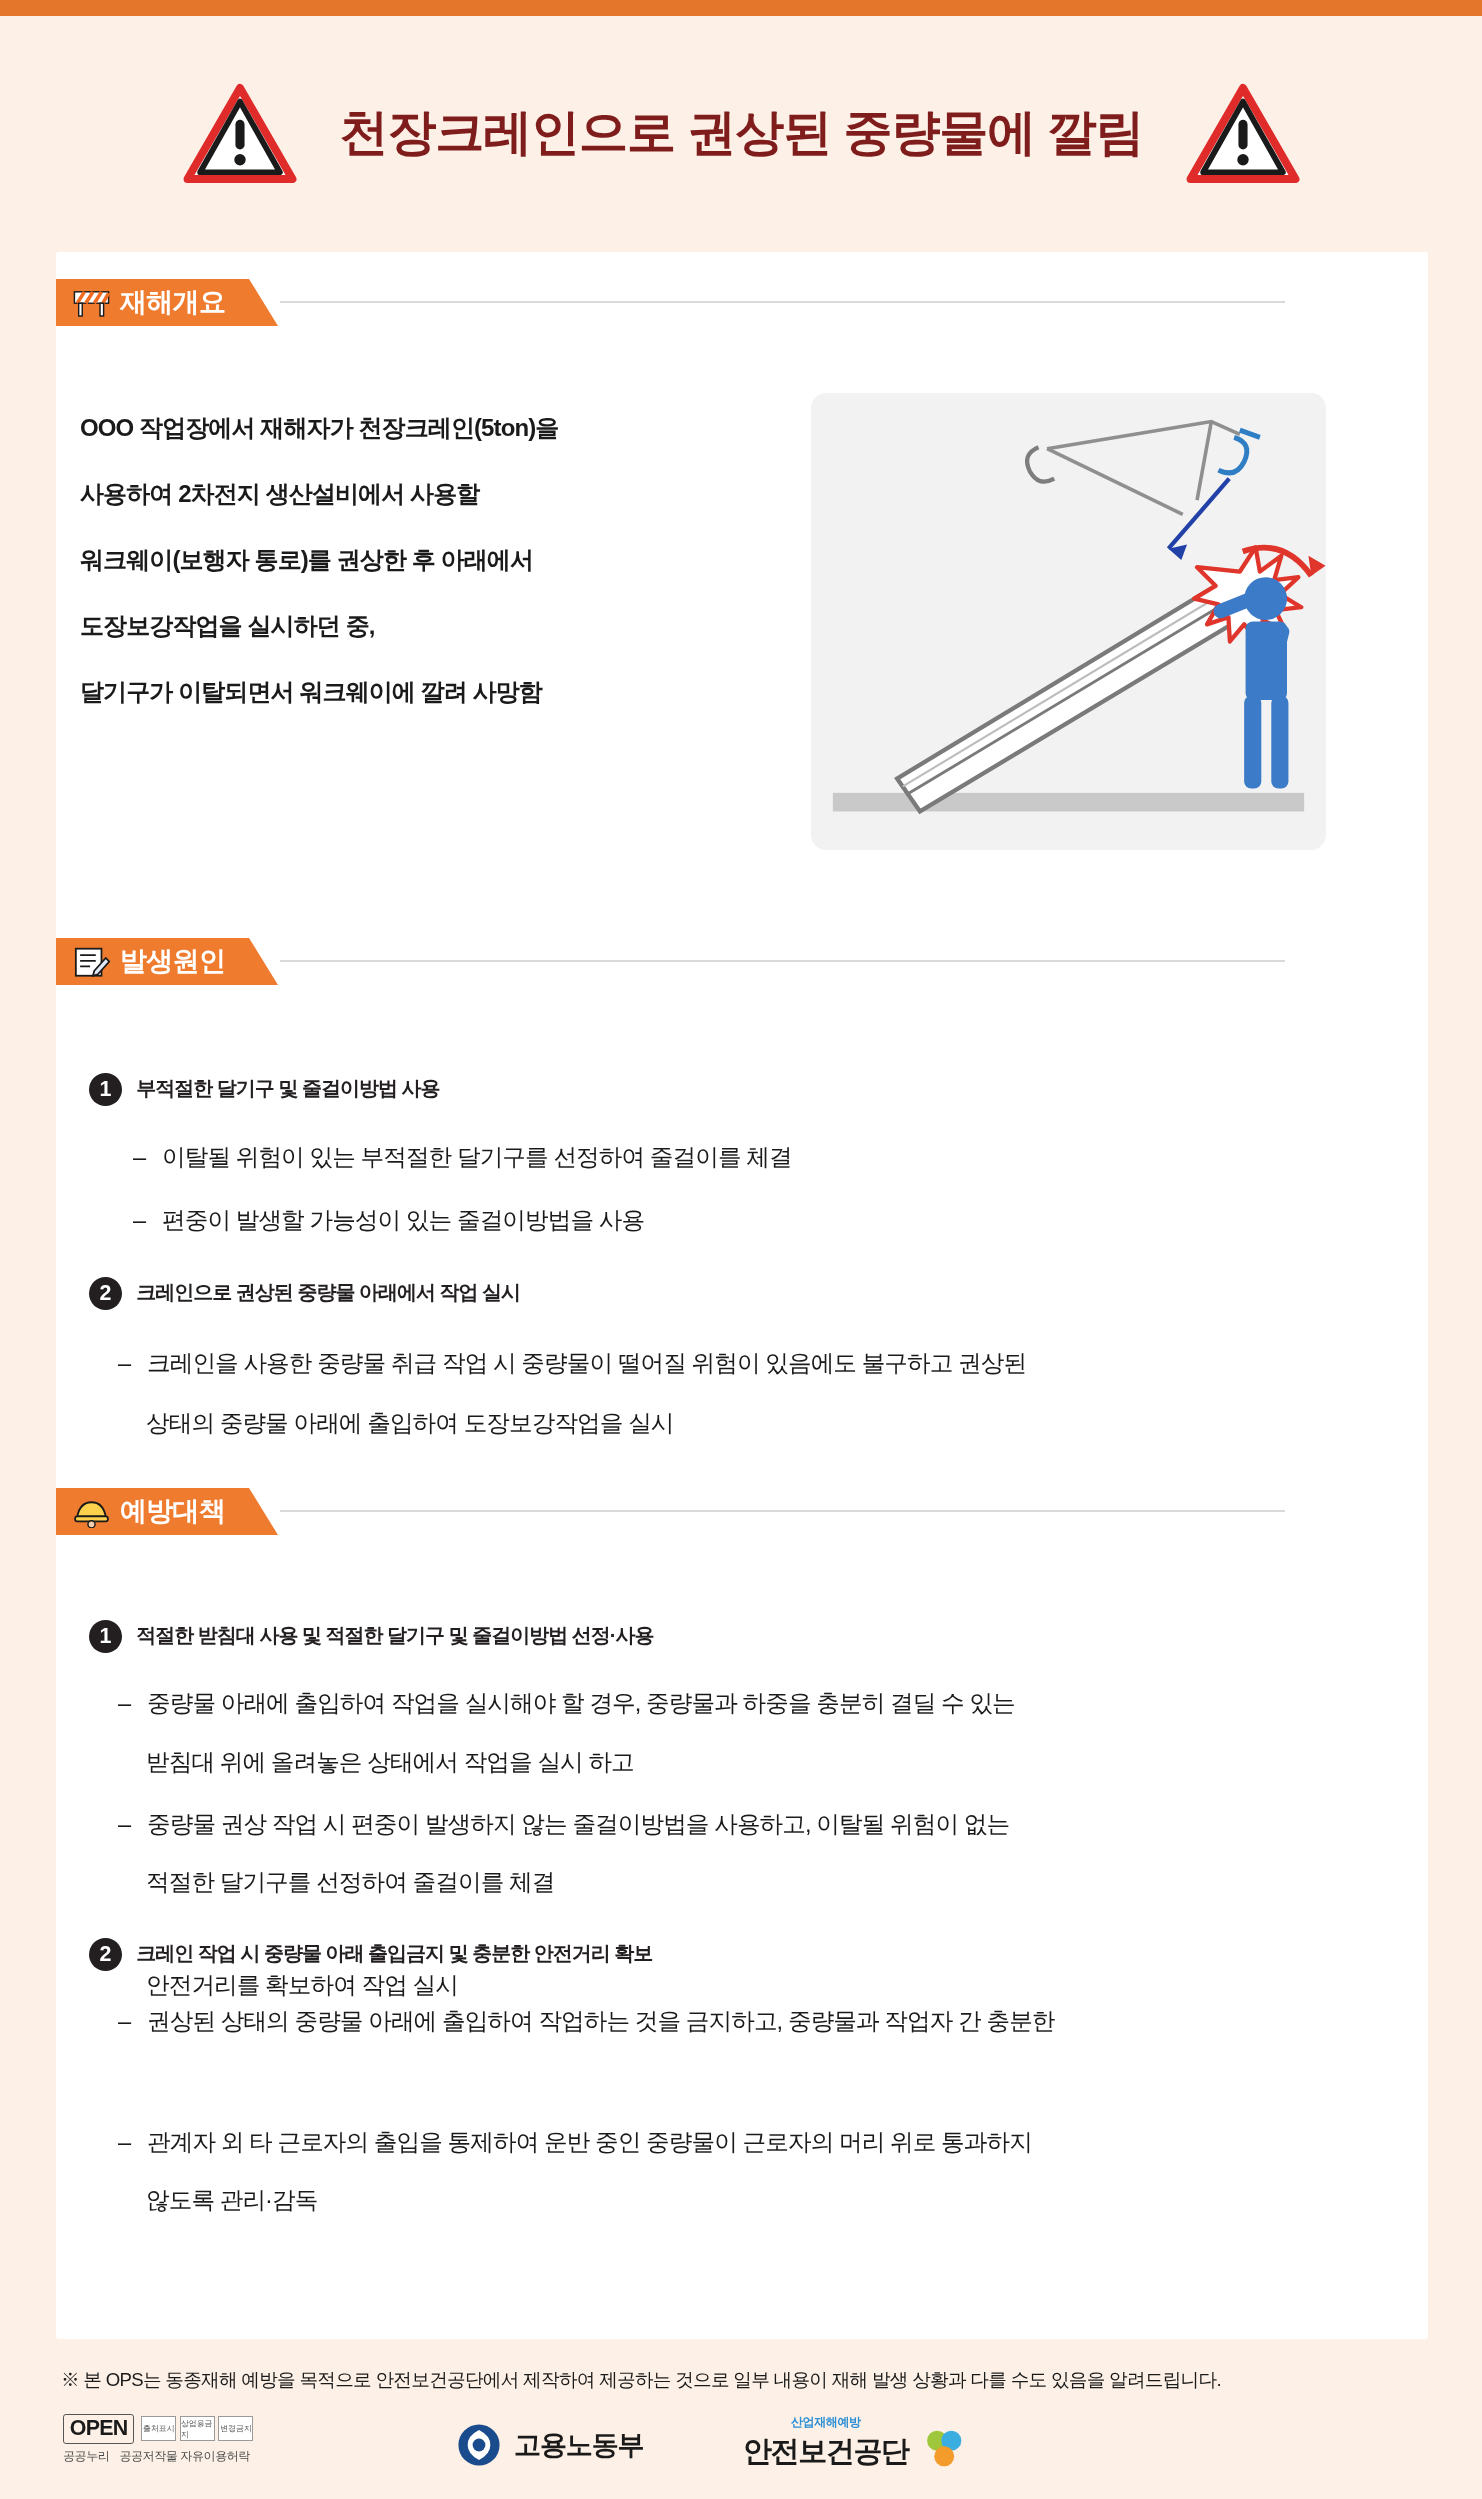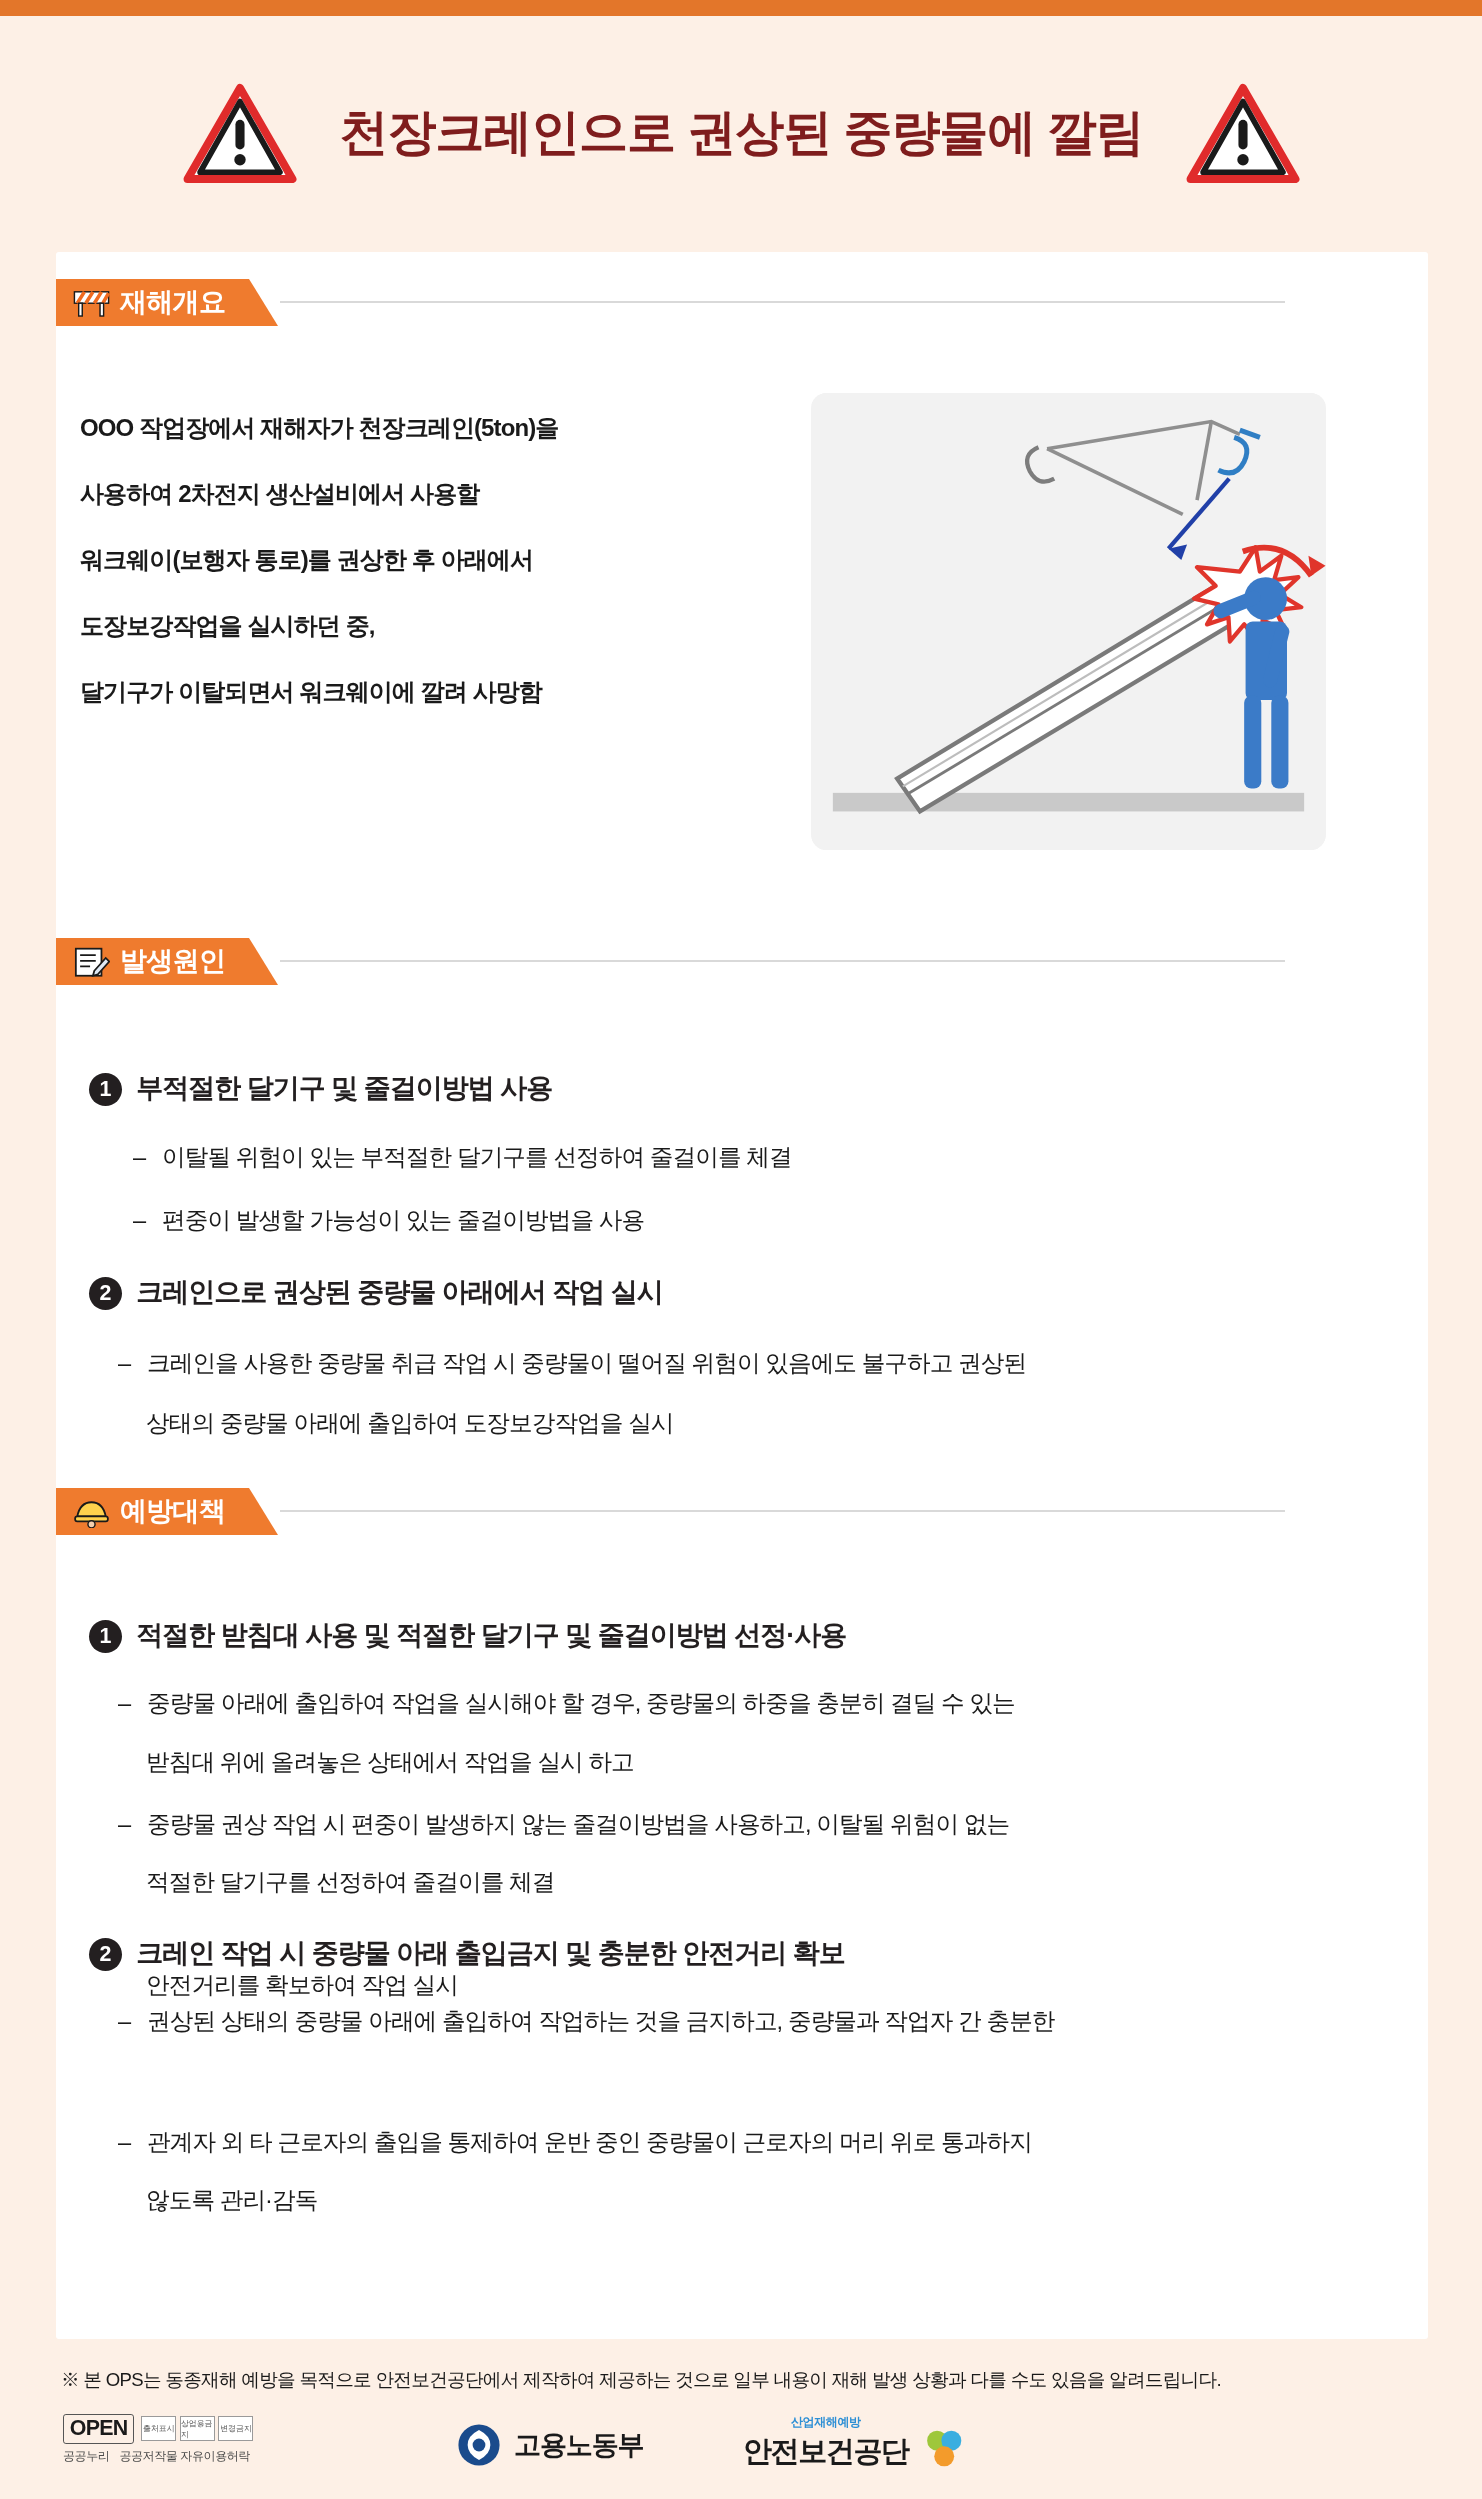--- a/index.html
+++ b/index.html
@@ -154,21 +154,21 @@
     color: #fff;
     font-size: 21.4px;
     font-weight: bold;
     display: flex;
     align-items: center;
     justify-content: center;
     flex: 0 0 auto;
     margin-top: 2.9px;
   }
   .num-title {
-    font-size: 27px;
+    font-size: 20px;
     font-weight: bold;
     letter-spacing: -1px;
     margin-left: 14.3px;
     line-height: 37px;
     white-space: nowrap;
   }
   .dash-item {
     position: absolute;
     font-size: 23.6px;
     letter-spacing: -0.9px;
@@ -416,21 +416,21 @@
     </div>
     <div class="rule"></div>
   </div>
 
   <div class="num-item" style="left:89px; top:1601px;">
     <div class="num-badge">1</div>
     <div class="num-title">적절한 받침대 사용 및 적절한 달기구 및 줄걸이방법 선정·사용</div>
   </div>
   <div class="dash-item" style="left:118px; top:1661px; width:1215px;">
     <span class="dash">–</span>
-    <span class="txt">중량물 아래에 출입하여 작업을 실시해야 할 경우, 중량물의 하중을 충분히 결딜 수 있는</span>
+    <span class="txt">중량물 아래에 출입하여 작업을 실시해야 할 경우, 중량물과 하중을 충분히 결딜 수 있는</span>
   </div>
   <div class="dash-item" style="left:146px; top:1720px; width:1186px;">
     <span class="txt">받침대 위에 올려놓은 상태에서 작업을 실시 하고</span>
   </div>
   <div class="dash-item" style="left:118px; top:1782px; width:1215px;">
     <span class="dash">–</span>
     <span class="txt">중량물 권상 작업 시 편중이 발생하지 않는 줄걸이방법을 사용하고, 이탈될 위험이 없는</span>
   </div>
   <div class="dash-item" style="left:146px; top:1840px; width:1186px;">
     <span class="txt">적절한 달기구를 선정하여 줄걸이를 체결</span>

